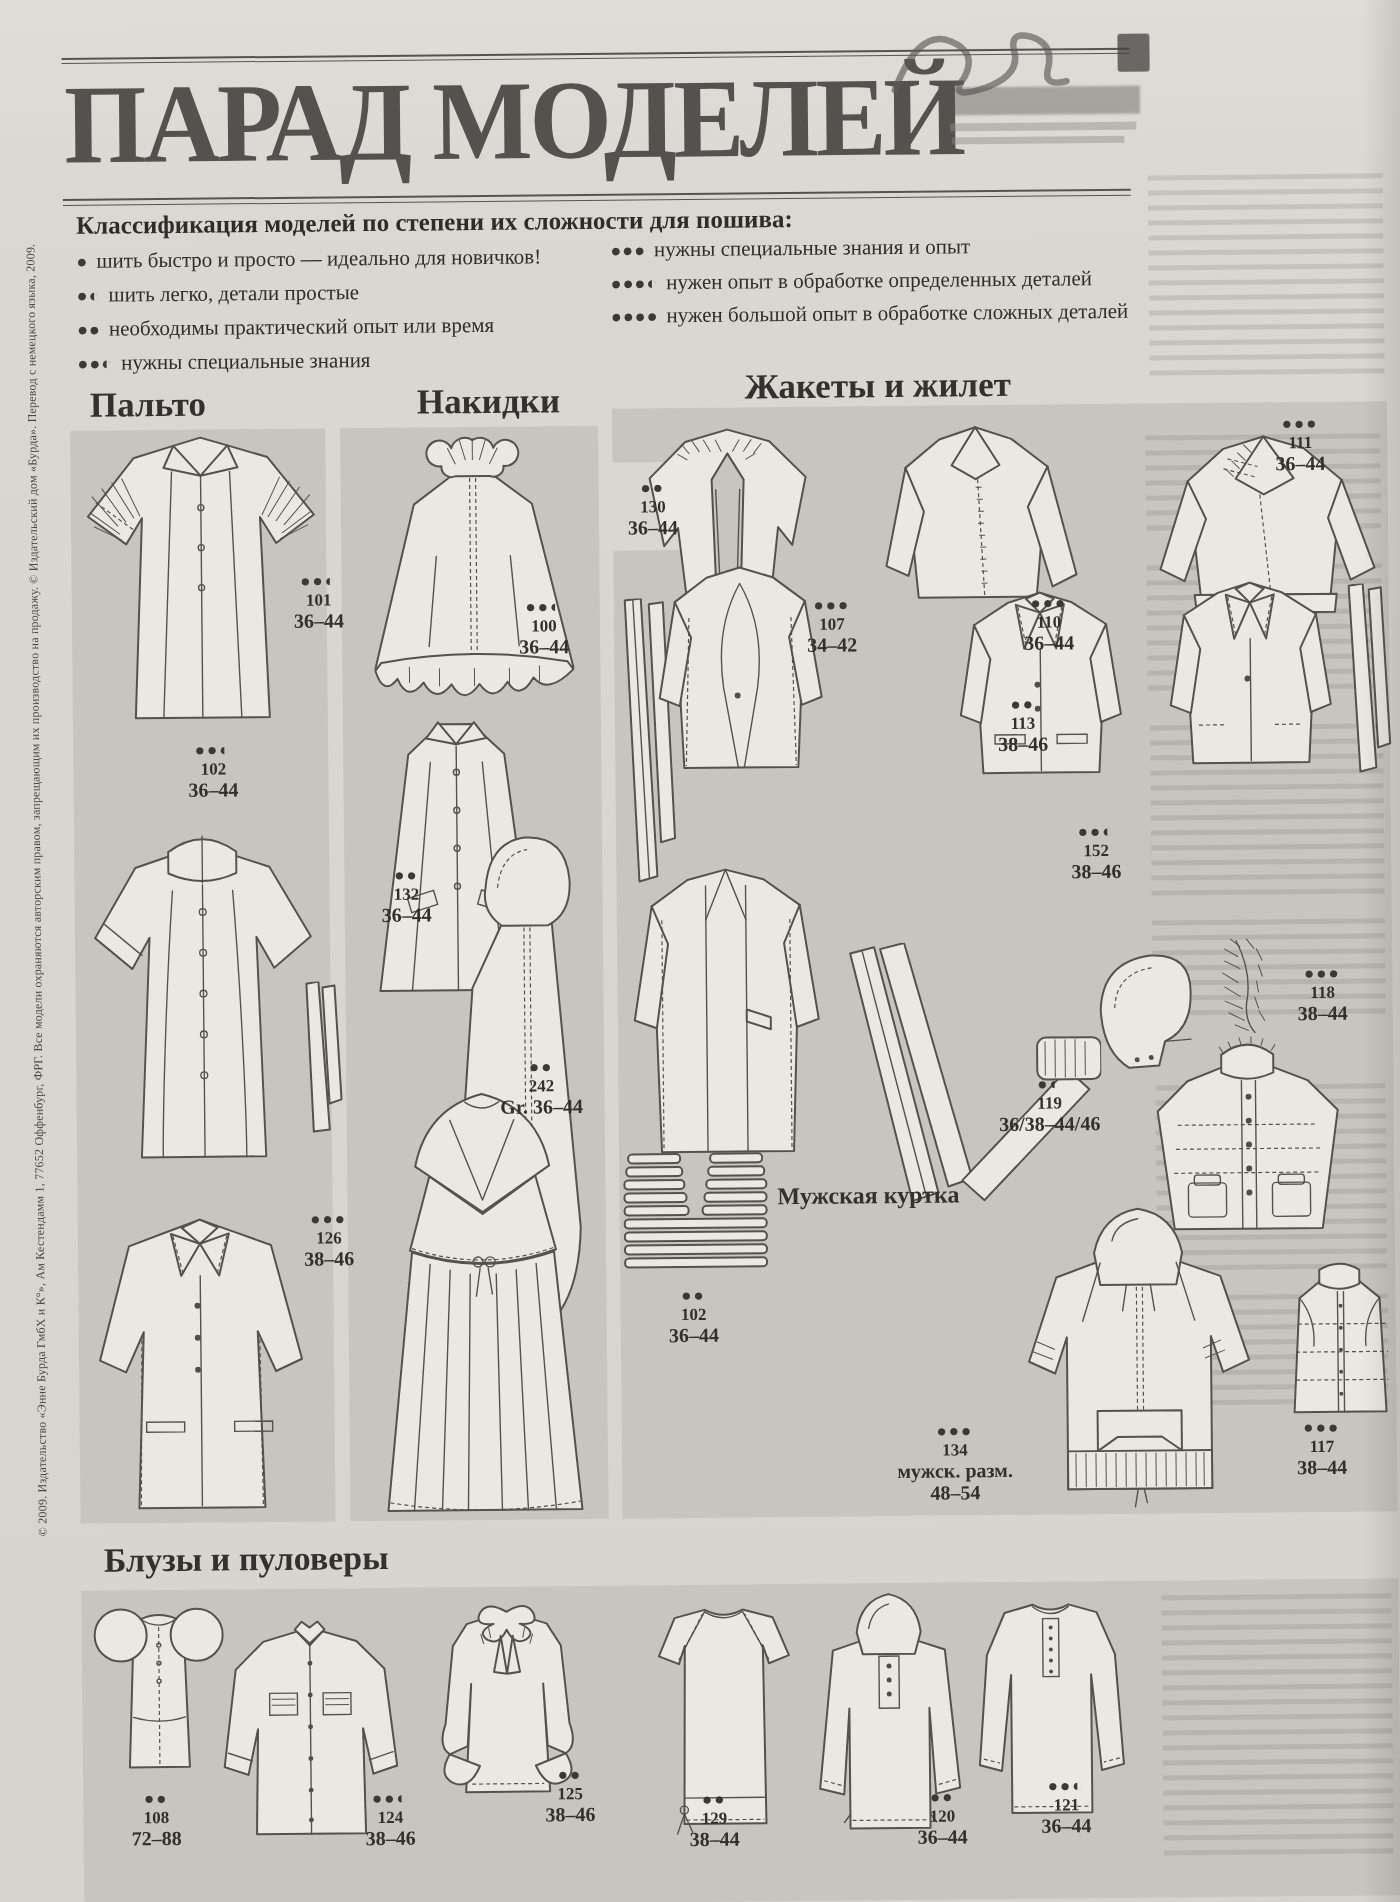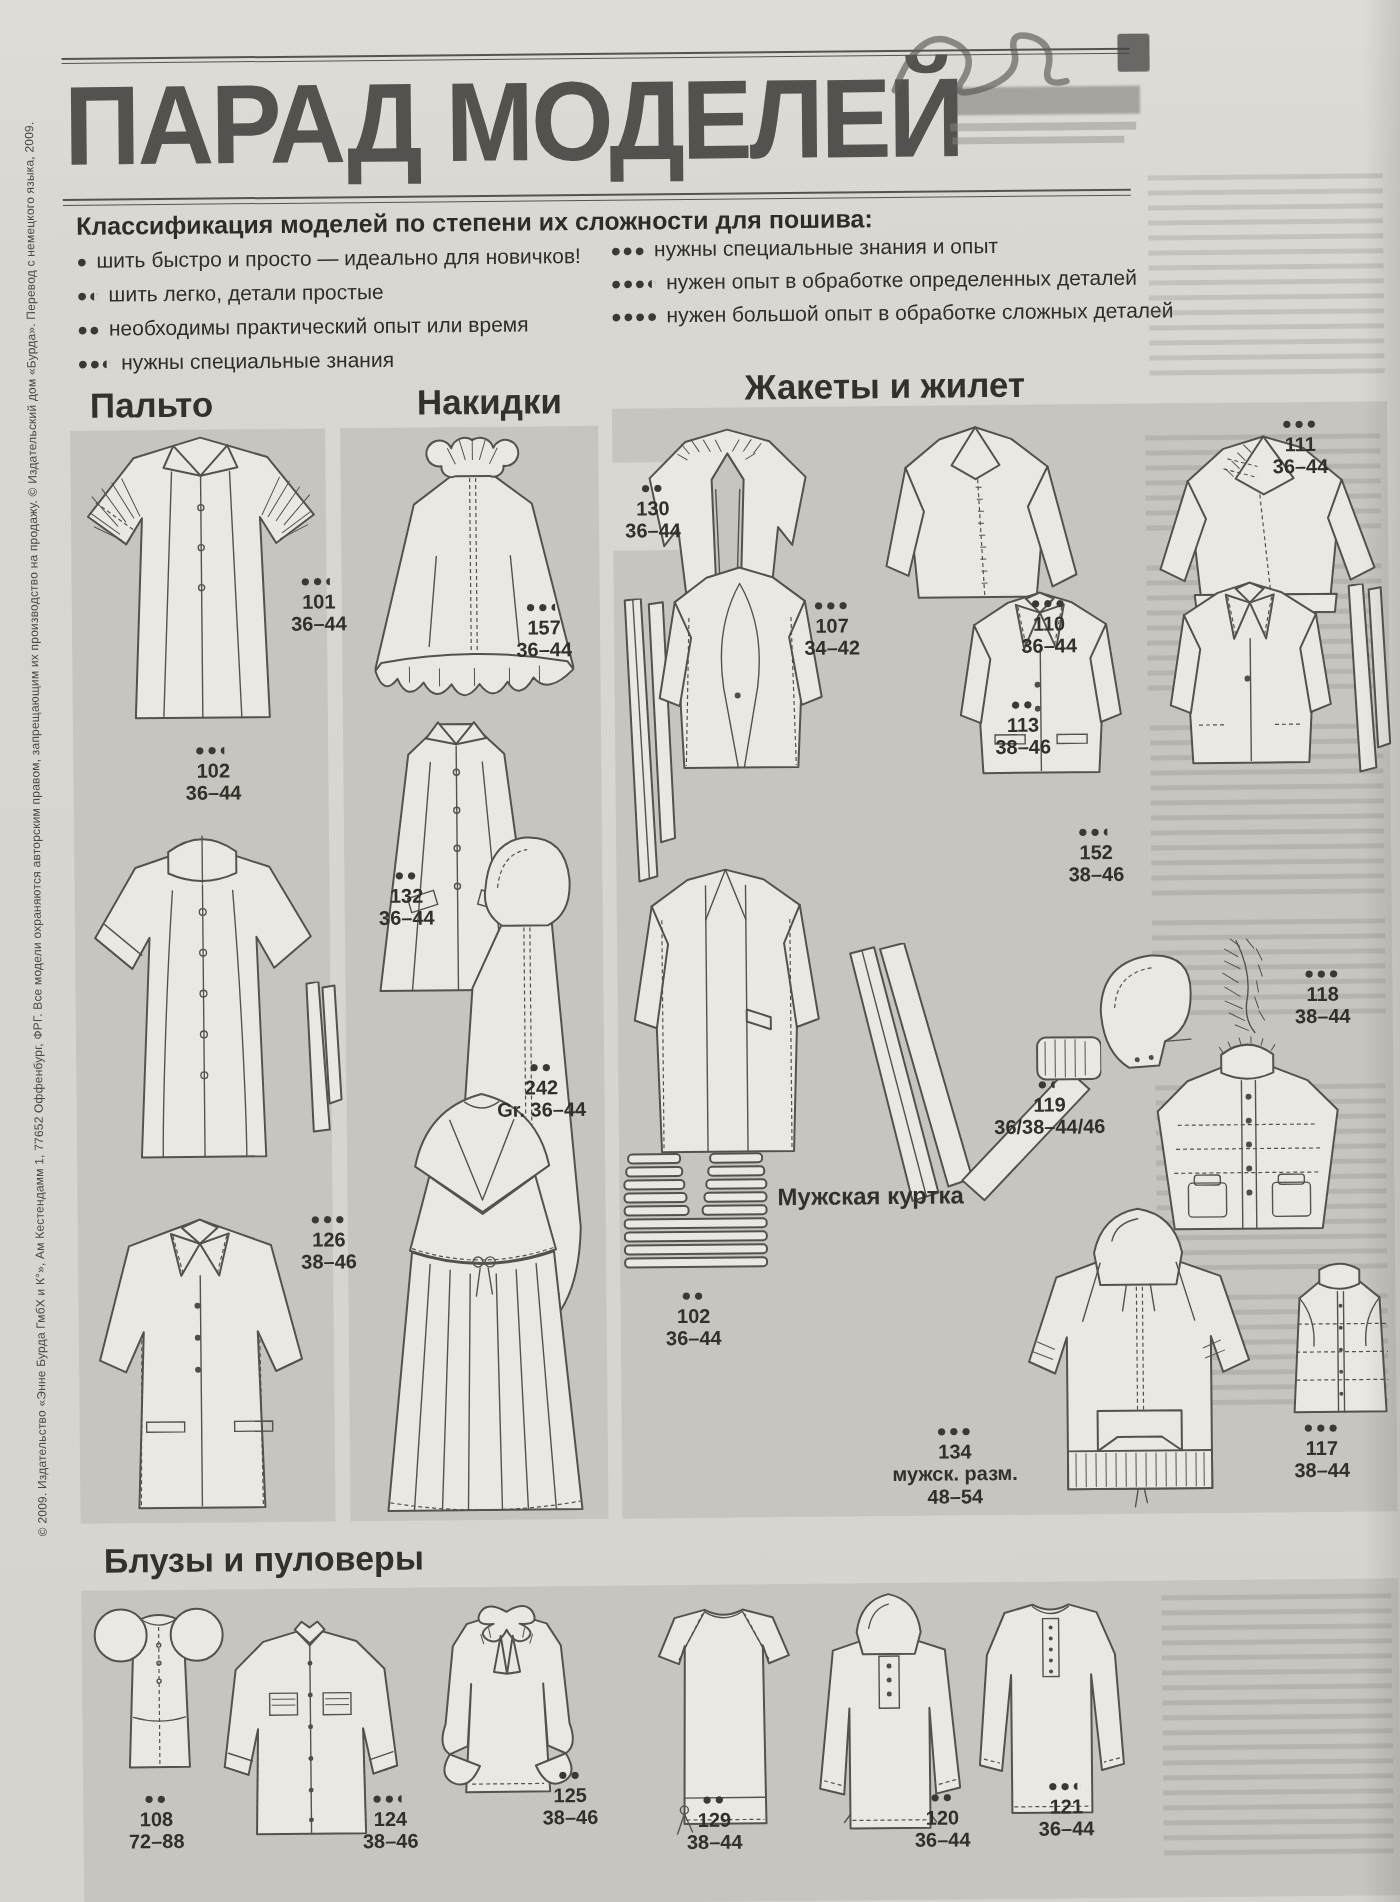--- a/index.html
+++ b/index.html
@@ -1,17 +1,17 @@
 <!DOCTYPE html>
 <html><head>
 <meta charset="utf-8">
 <style>
   html,body{margin:0;padding:0;background:#b9b6b1;}
   .stage{position:relative;width:1400px;height:1902px;overflow:hidden;background:#14b8a6;
-         font-family:Liberation Sans, sans-serif;color:#34322f;}
+         font-family:Liberation Serif, serif;color:#34322f;}
   .sheet{position:absolute;left:-12px;top:-12px;width:1424px;height:1926px;
          background:linear-gradient(180deg,#e0ddd8 0,#dad7d2 260px,#d7d4cf 100%);
          transform:rotate(-0.55deg);transform-origin:700px 950px;}
   .content{position:absolute;left:12px;top:12px;width:1400px;height:1902px;}
   .rule{position:absolute;background:#55534f;height:2px;}
   .page-title{position:absolute;left:72px;top:58px;width:1080px;font-size:106px;font-weight:700;
          letter-spacing:-3px;color:#54524e;transform:scaleY(1.06);transform-origin:top left;line-height:1.1;}
   .legend-title{position:absolute;left:83px;top:206px;font-size:25px;font-weight:700;color:#2e2c29;}
   .legend-item{position:absolute;font-size:21px;color:#2f2d2a;white-space:nowrap;}
   .legend-item .dots{letter-spacing:1px;margin-right:8px;font-size:18px;color:#3b3936;}
@@ -22,21 +22,21 @@
   .sk{position:absolute;z-index:2;}
   .sk svg{display:block;width:100%;height:100%;}
   .g-o{fill:#eae8e3;stroke:#54524e;stroke-width:2;stroke-linejoin:round;stroke-linecap:round;}
   .g-l{fill:none;stroke:#54524e;stroke-width:1.4;stroke-linecap:round;}
   .g-d{fill:none;stroke:#54524e;stroke-width:1.2;stroke-dasharray:4 3;}
   .g-z{fill:none;stroke:#54524e;stroke-width:1;}
   .g-f{fill:#504e4a;stroke:none;}
   .mlabel{position:absolute;z-index:3;display:flex;flex-direction:column;align-items:center;
           transform:translateX(-50%);line-height:1.12;text-align:center;}
   .mlabel .dots{font-size:17px;letter-spacing:2px;color:#3b3936;}
-  .mlabel .num{font-weight:700;font-size:20px;color:#323029;}
+  .mlabel .num{font-weight:700;font-size:17px;color:#323029;}
   .mlabel .sizes,.mlabel .note{font-weight:700;font-size:20px;color:#323029;white-space:nowrap;}
   .copyright{position:absolute;left:30px;top:1530px;width:1250px;height:18px;
           transform:rotate(-90deg);transform-origin:0 0;font-size:12px;color:#4a4844;
           white-space:nowrap;letter-spacing:.2px;}
   .ghost{position:absolute;z-index:1;
           background:repeating-linear-gradient(180deg,rgba(110,108,104,.20) 0 5px,rgba(0,0,0,0) 5px 15px);
           filter:blur(.6px);}
   .nblob{position:absolute;background:#44423f;opacity:.75;border-radius:3px;filter:blur(.5px);z-index:1;}
   .nbar{position:absolute;background:#55534f;opacity:.4;filter:blur(1px);z-index:1;}
   .nline{position:absolute;background:#8f8d89;opacity:.45;filter:blur(.7px);z-index:1;}
@@ -542,21 +542,21 @@
           <span class="num">126</span>
           <span class="sizes">38–46</span>
         </div>
   <div class="mlabel" id="L130">
           <span class="dots">●●</span>
           <span class="num">130</span>
           <span class="sizes">36–44</span>
         </div>
   <div class="mlabel" id="L131">
           <span class="dots">●●◐</span>
-          <span class="num">157</span>
+          <span class="num">100</span>
           <span class="sizes">36–44</span>
         </div>
   <div class="mlabel" id="L132">
           <span class="dots">●●</span>
           <span class="num">132</span>
           <span class="sizes">36–44</span>
         </div>
   <div class="mlabel" id="L133">
           <span class="dots">●●</span>
           <span class="num">242</span>

